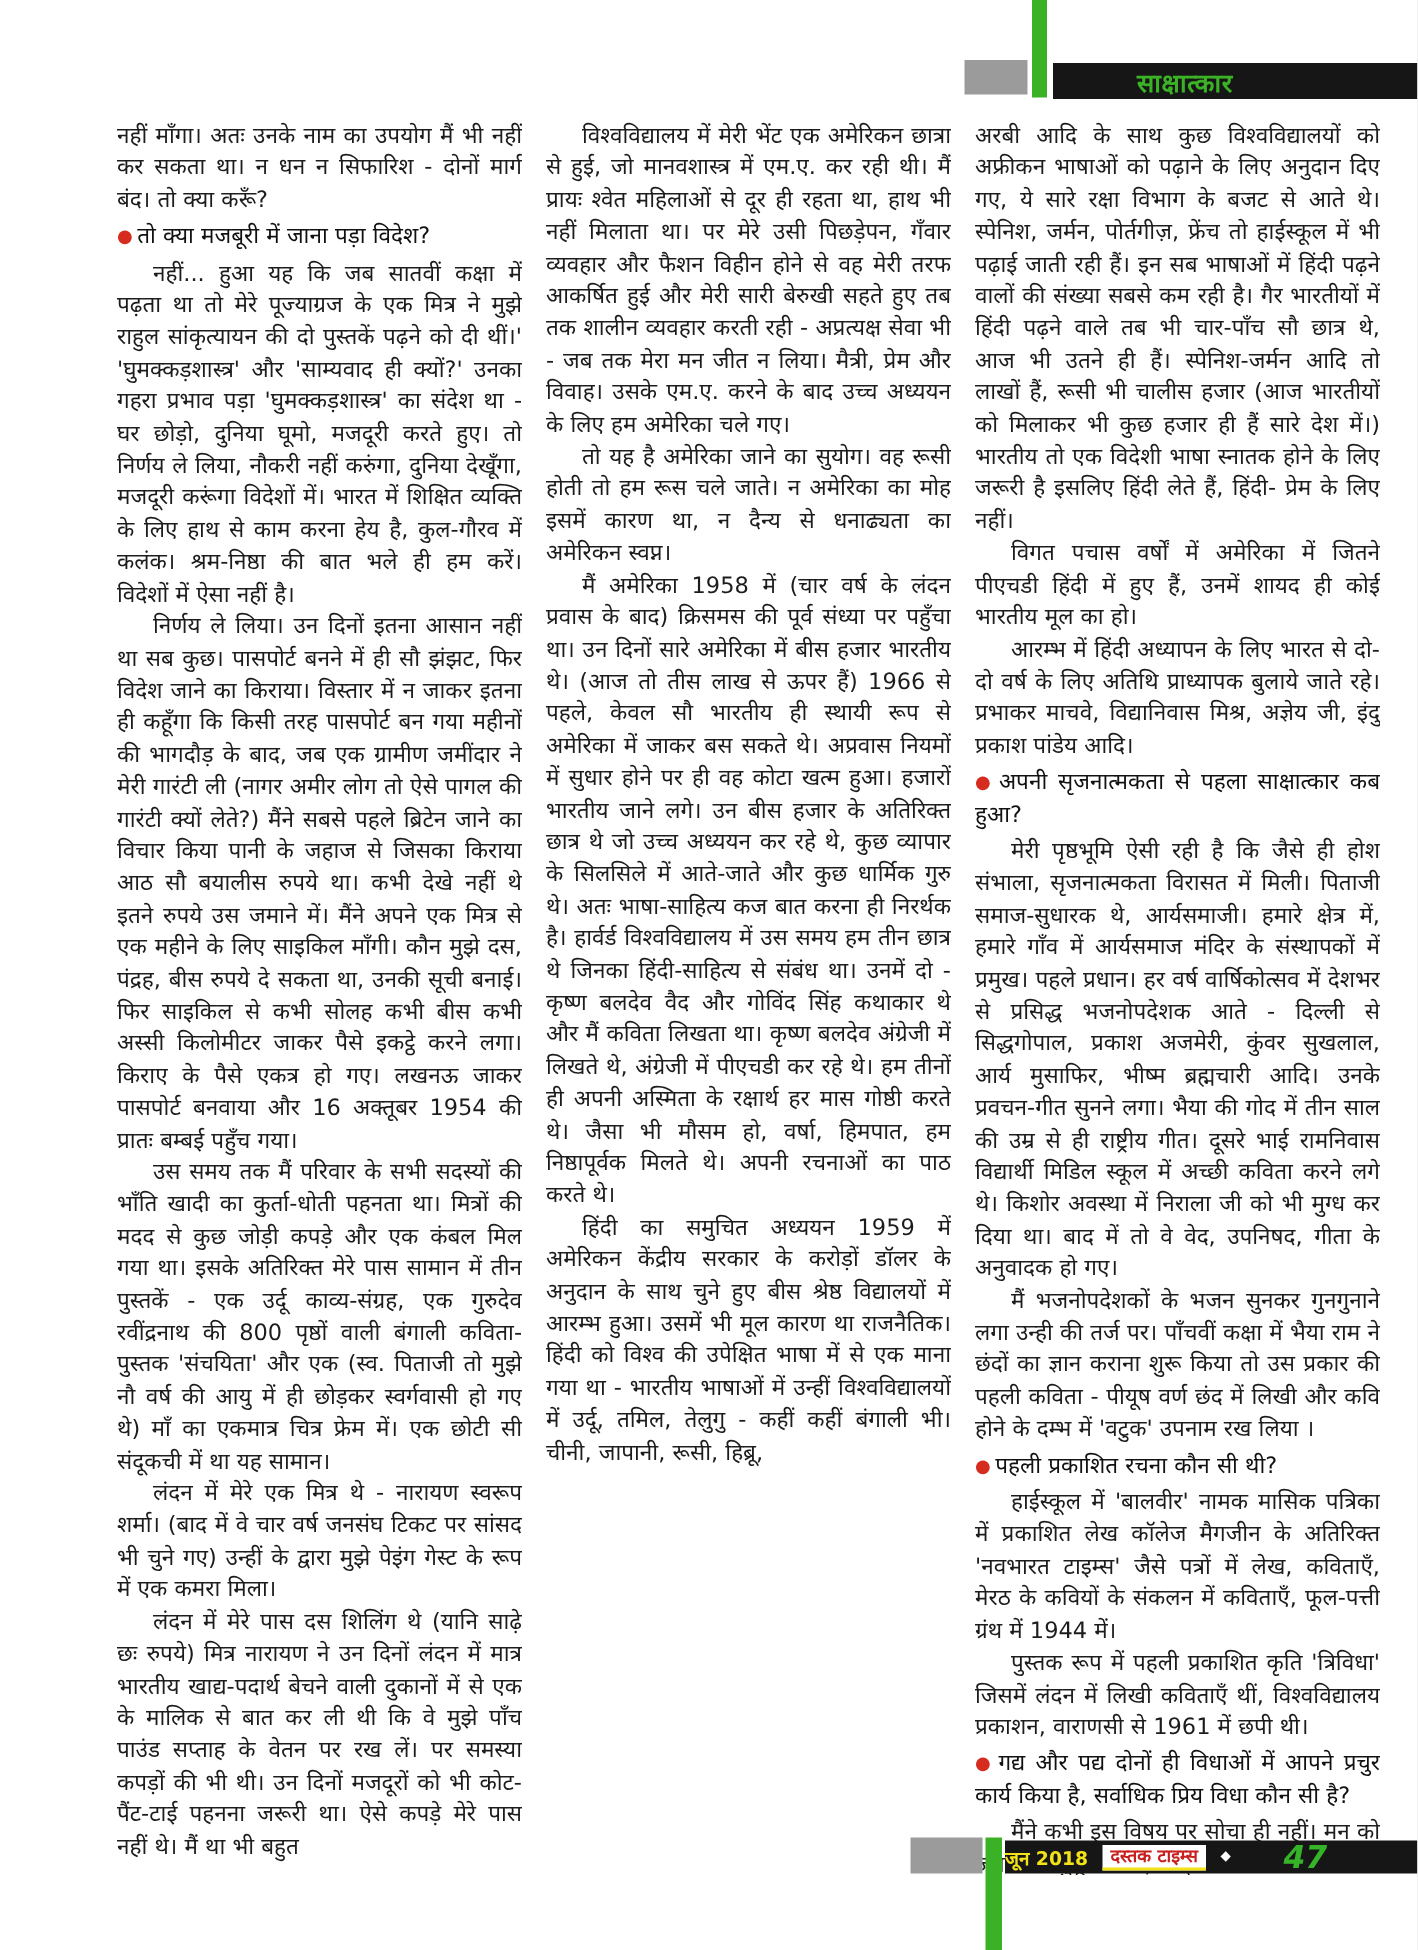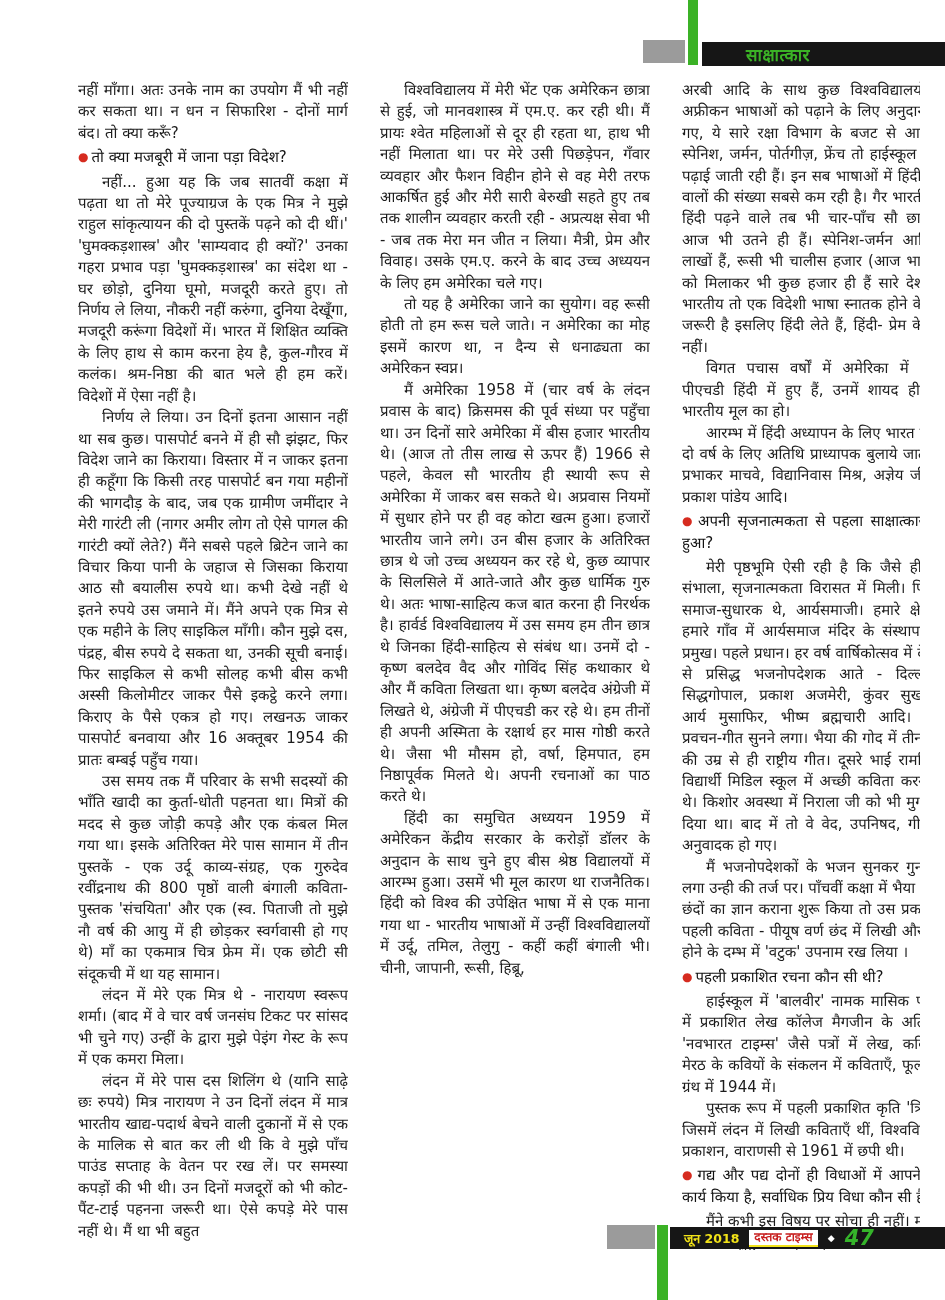--- a/index.html
+++ b/index.html
@@ -10,47 +10,47 @@
   html,body{margin:0;padding:0;background:#e8e8e8;}
   .page{
     position:relative;width:945px;height:1300px;margin:0 auto;background:#ffffff;
     overflow:hidden;font-family:"DejaVu Sans","Liberation Sans",sans-serif;color:var(--text,#1c1c1c);
   }
   
   .top-gray{position:absolute;left:643px;top:40px;width:42px;height:23px;background:var(--gray-block,#9b9b9b);}
   .top-green{position:absolute;left:688px;top:0;width:10px;height:65px;background:var(--accent-green,#3bb226);}
   .top-black{
     position:absolute;left:702px;top:42px;width:243px;height:24px;background:var(--bar-black,#161616);
-    display:flex;align-items:center;padding-left:44px;box-sizing:border-box;
+    display:flex;align-items:center;padding-left:56px;box-sizing:border-box;
   }
   .section-label{color:var(--accent-green,#3bb226);font-size:17px;font-weight:bold;letter-spacing:.5px;}
   
   .content{
     position:absolute;left:78px;top:80px;width:842px;height:1170px;
-    display:flex;gap:32px;overflow:hidden;
+    display:flex;gap:16px;overflow:hidden;
   }
   .column{flex:0 0 270px;width:270px;overflow:hidden;text-align:justify;}
   .column p{margin:0;font-size:15px;line-height:21.4px;}
   .column p.indent{text-indent:24px;}
   .column p.question{font-weight:normal;color:#111;margin:3px 0;text-indent:0;}
   .question .bullet{color:var(--bullet-red,#d62b1f);font-size:12px;vertical-align:1px;padding-right:3px;}
   
   .bot-gray{position:absolute;left:607px;top:1225px;width:48px;height:24px;background:var(--gray-block,#9b9b9b);}
   .bot-green{position:absolute;left:657px;top:1225px;width:11px;height:75px;background:var(--accent-green,#3bb226);}
   .bot-black{
     position:absolute;left:670px;top:1227px;width:275px;height:22px;background:var(--bar-black,#161616);
-    display:flex;align-items:center;gap:10px;padding-left:14px;box-sizing:border-box;
+    display:flex;align-items:center;gap:10px;box-sizing:border-box;
   }
   .issue-date{color:var(--date-yellow,#f2e318);font-size:12.5px;font-weight:bold;}
   .magazine-logo{
     background:var(--logo-bg,#fff);color:var(--logo-red,#c81f1f);font-weight:bold;font-size:12px;
     padding:0 5px;line-height:15px;border-bottom:2px solid var(--date-yellow,#f2e318);white-space:nowrap;
   }
   .footer-diamond{color:#ffffff;font-size:9px;}
-  .page-number{color:var(--page-green,#35b42a);font-size:21px;font-weight:bold;font-style:italic;line-height:20px;}
+  .page-number{color:var(--page-green,#35b42a);font-size:21px;font-weight:bold;font-style:italic;line-height:20px;margin-left:25px;}
 </style>
 </head>
 <body>
 
 <div class="page">
 
   <div class="top-gray"></div>
   <div class="top-green"></div>
   <div class="top-black">
     <span class="section-label">साक्षात्कार</span>

